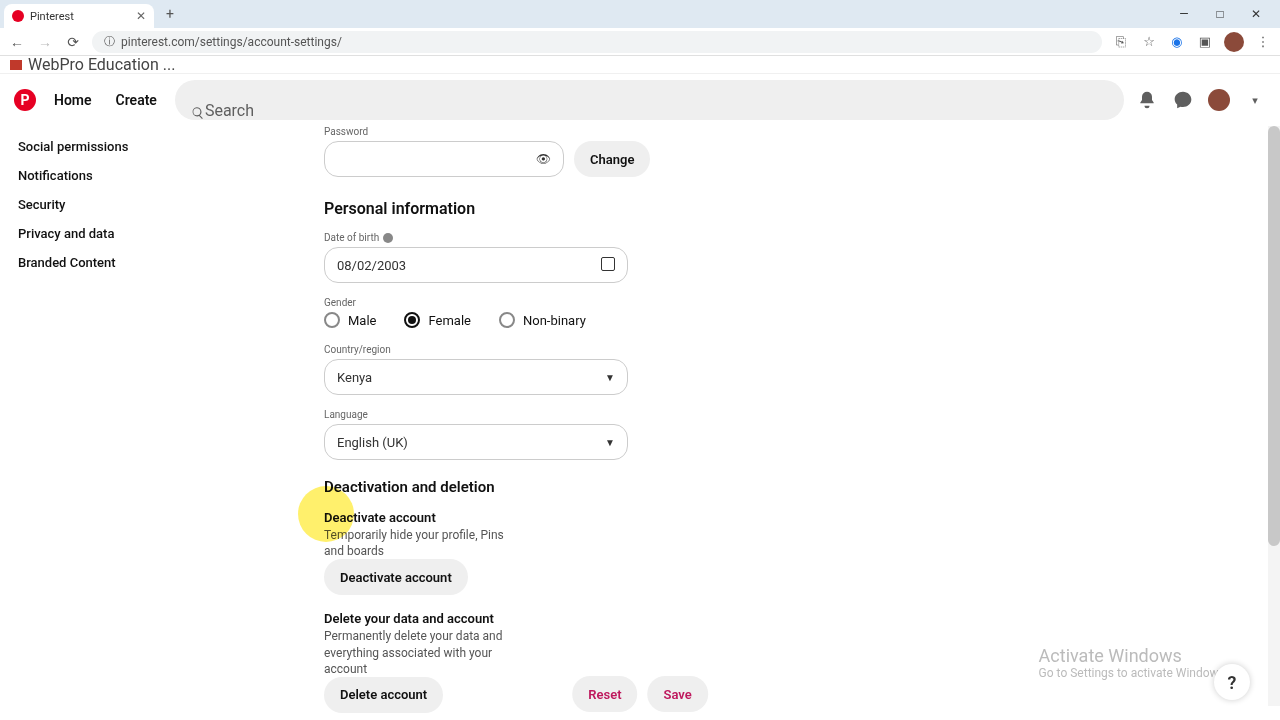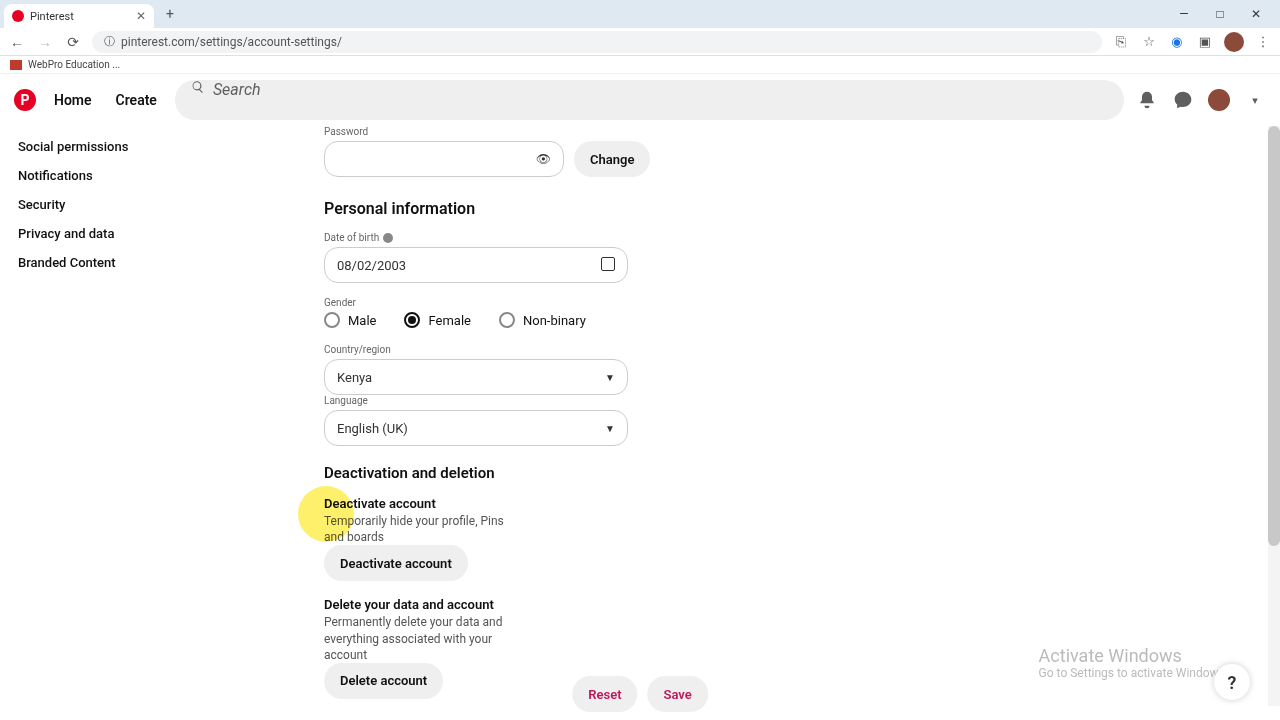--- a/index.html
+++ b/index.html
@@ -15,28 +15,28 @@
   .wc { width: 24px; height: 20px; display: flex; align-items: center; justify-content: center; font-size: 12px; color: #333; }
 
   .browser-bar { background: #fff; height: 28px; display: flex; align-items: center; padding: 0 8px; gap: 10px; border-bottom: 1px solid #e0e0e0; }
   .nav-btn { width: 18px; height: 18px; display: flex; align-items: center; justify-content: center; color: #555; font-size: 14px; }
   .url-bar { flex: 1; background: #f1f3f4; border-radius: 14px; height: 22px; display: flex; align-items: center; padding: 0 12px; font-size: 12px; color: #555; }
   .url-icon { margin-right: 6px; font-size: 11px; }
   .browser-right-icons { display: flex; gap: 10px; align-items: center; }
   .bri { width: 18px; height: 18px; display: flex; align-items: center; justify-content: center; color: #555; font-size: 13px; }
   .avatar-small { width: 20px; height: 20px; border-radius: 50%; background: #8b4a3a; }
 
-  .bookmarks-bar { background: #fff; height: 18px; display: flex; align-items: center; padding: 0 10px; font-size: 10px; color: #444; gap: 6px; border-bottom: 1px solid #f0f0f0; }
+  .bookmarks-bar { background: #fff; height: 18px; display: flex; align-items: center; padding: 0 10px; font-size: 16px; color: #444; gap: 6px; border-bottom: 1px solid #f0f0f0; }
   .bm-fav { width: 12px; height: 10px; background: #c0392b; }
 
   
   .p-header { height: 52px; display: flex; align-items: center; padding: 0 14px; gap: 12px; }
   .p-logo { width: 22px; height: 22px; background: #e60023; border-radius: 50%; display: flex; align-items: center; justify-content: center; color: #fff; font-weight: bold; font-size: 14px; }
   .p-nav { font-size: 14px; font-weight: 600; color: #111; padding: 0 6px; }
-  .p-search { flex: 1; background: #efefef; border-radius: 22px; height: 40px; display: flex; align-items: flex-start; padding: 0 16px; gap: 8px; color: #5f5f5f; font-style: italic; }
+  .p-search { flex: 1; background: #efefef; border-radius: 22px; height: 40px; display: flex; align-items: flex-end; padding: 0 16px; color: #5f5f5f; }
   .p-search svg { width: 14px; height: 14px; }
   .p-header-icons { display: flex; gap: 14px; align-items: center; }
   .p-icon { width: 22px; height: 22px; color: #5f5f5f; display: flex; align-items: center; justify-content: center; }
   .avatar-header { width: 22px; height: 22px; border-radius: 50%; background: #8b4a3a; }
 
   
   .content { display: flex; height: calc(720px - 28px - 28px - 18px - 52px); position: relative; }
   .sidebar { width: 300px; padding: 6px 0 0 18px; }
   .sidebar-item { font-size: 13px; color: #111; padding: 7px 0; font-weight: 500; cursor: pointer; }
 
@@ -56,21 +56,21 @@
 
   .input-wide { width: 304px; justify-content: space-between; }
   .cal-icon::before { content: ""; width: 12px; height: 12px; border: 1.5px solid #333; border-radius: 2px; display: inline-block; }
 
   .gender-row { display: flex; gap: 28px; margin-bottom: 16px; }
   .radio-opt { display: flex; align-items: center; gap: 8px; font-size: 13px; color: #111; }
   .radio { width: 16px; height: 16px; border: 2px solid #888; border-radius: 50%; display: flex; align-items: center; justify-content: center; }
   .radio.checked { border-color: #111; }
   .radio.checked::after { content: ""; width: 8px; height: 8px; background: #111; border-radius: 50%; }
 
-  .select-box { width: 304px; border: 1px solid #ccc; border-radius: 14px; height: 36px; padding: 8px 12px; display: flex; align-items: center; justify-content: space-between; font-size: 13px; color: #333; }
+  .select-box { width: 304px; border: 1px solid #ccc; border-radius: 14px; height: 36px; padding: 8px 12px; display: flex; align-items: center; justify-content: space-between; font-size: 13px; color: #333; margin-bottom: 14px; }
   .chev { font-size: 10px; color: #333; }
 
   .dd-row { display: flex; align-items: flex-start; justify-content: space-between; width: 304px; margin-bottom: 16px; flex-direction: column; }
   .dd-text { max-width: 200px; }
   .dd-title { font-size: 13px; font-weight: 600; color: #111; }
   .dd-desc { font-size: 12px; color: #555; margin-top: 2px; line-height: 1.35; }
 
   .highlight { position: absolute; background: rgba(255, 235, 59, 0.75); border-radius: 50%; width: 56px; height: 56px; left: 298px; top: 360px; pointer-events: none; mix-blend-mode: multiply; }
 
   .footer-btns { position: absolute; bottom: 8px; left: 50%; transform: translateX(-50%); display: flex; gap: 10px; }

